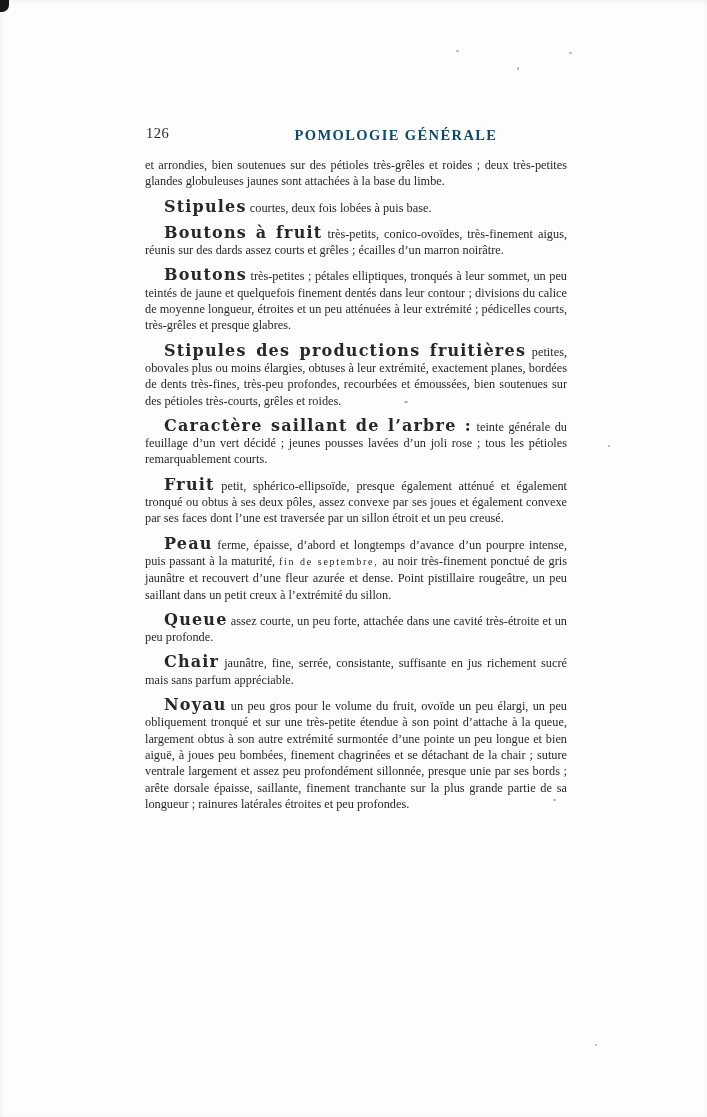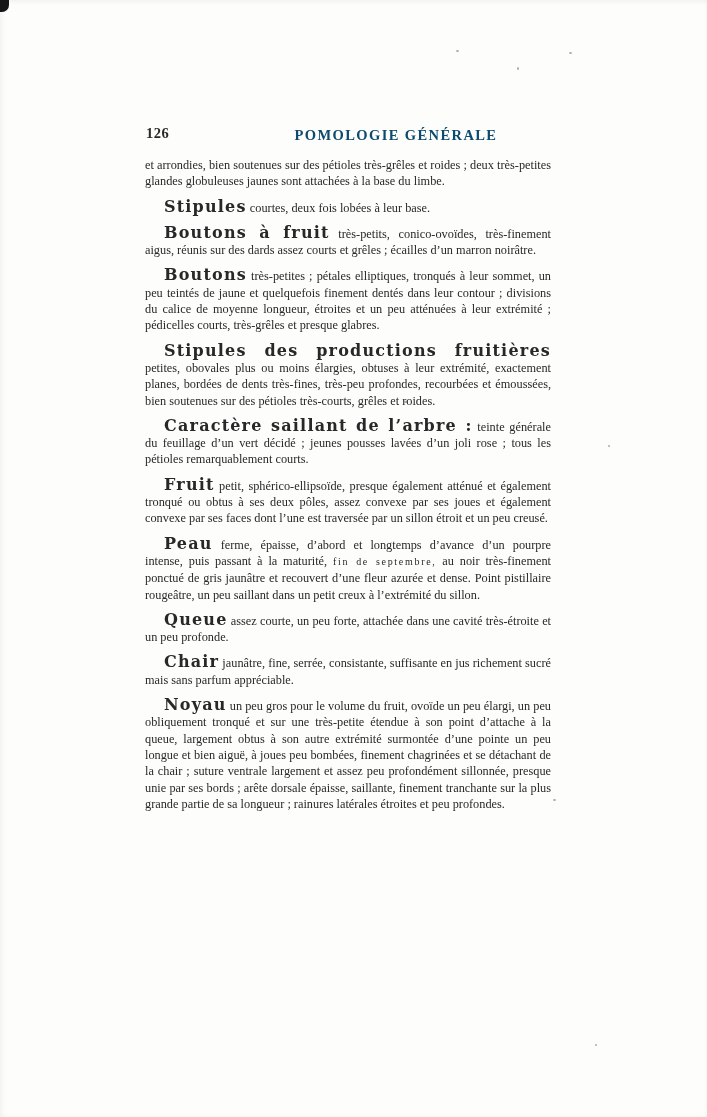--- a/index.html
+++ b/index.html
@@ -23,41 +23,41 @@
     border-bottom-right-radius:7px;
   }
   .speck {
     position:absolute;
     background:#6a6a6a;
     border-radius:50%;
     opacity:0.55;
   }
   .folio {
     position:absolute; left:146px; top:125px;
-    font-size:14.5px; font-weight:700;
+    font-size:14.5px; font-weight:400;
     letter-spacing:0.5px;
     color:#2a2a2a;
   }
   .head-title {
     position:absolute; left:396px; top:127px;
     transform:translateX(-50%);
     font-size:14.5px; font-weight:700;
     letter-spacing:1.4px;
     white-space:nowrap;
     color:#0c4a6e;
   }
   .text-block {
     position:absolute; left:145px; top:157px;
     width:422px;
     text-align:justify;
     font-size:12.3px;
     line-height:16.3px;
     color:#282828;
   }
-  .para { margin:0 16px 9px 0; }
+  .para { margin:0 0 9px 0; }
   .para.indent { text-indent:19px; }
   .seg-lead {
     font-family:"DejaVu Serif", serif;
     font-weight:700;
     font-size:16px;
     letter-spacing:1.2px;
   }
   .seg-spaced {
     letter-spacing:1.7px;
     font-size:10px;
@@ -77,21 +77,21 @@
   <div class="speck" style="left:553px; top:799px; width:3px; height:2px;"></div>
   <div class="speck" style="left:595px; top:1044px; width:2px; height:2px;"></div>
 
   <header>
     <span class="folio">126</span>
     <span class="head-title">POMOLOGIE GÉNÉRALE</span>
   </header>
 
   <main class="text-block">
       <p class="para"><span class="seg-normal">et arrondies, bien soutenues sur des pétioles très-grêles et roides ; deux très-petites glandes globuleuses jaunes sont attachées à la base du limbe.</span></p>
-      <p class="para indent"><span class="seg-lead">Stipules</span><span class="seg-normal"> courtes, deux fois lobées à leur base.</span></p>
+      <p class="para indent"><span class="seg-lead">Stipules</span><span class="seg-normal"> courtes, deux fois lobées à puis base.</span></p>
       <p class="para indent"><span class="seg-lead">Boutons à fruit</span><span class="seg-normal"> très-petits, conico-ovoïdes, très-finement aigus, réunis sur des dards assez courts et grêles ; écailles d’un marron noirâtre.</span></p>
       <p class="para indent"><span class="seg-lead">Boutons</span><span class="seg-normal"> très-petites ; pétales elliptiques, tronqués à leur sommet, un peu teintés de jaune et quelquefois finement dentés dans leur contour ; divisions du calice de moyenne longueur, étroites et un peu atténuées à leur extrémité ; pédicelles courts, très-grêles et presque glabres.</span></p>
       <p class="para indent"><span class="seg-lead">Stipules des productions fruitières</span><span class="seg-normal"> petites, obovales plus ou moins élargies, obtuses à leur extrémité, exactement planes, bordées de dents très-fines, très-peu profondes, recourbées et émoussées, bien soutenues sur des pétioles très-courts, grêles et roides.</span></p>
       <p class="para indent"><span class="seg-lead">Caractère saillant de l’arbre :</span><span class="seg-normal"> teinte générale du feuillage d’un vert décidé ; jeunes pousses lavées d’un joli rose ; tous les pétioles remarquablement courts.</span></p>
       <p class="para indent"><span class="seg-lead">Fruit</span><span class="seg-normal"> petit, sphérico-ellipsoïde, presque également atténué et également tronqué ou obtus à ses deux pôles, assez convexe par ses joues et également convexe par ses faces dont l’une est traversée par un sillon étroit et un peu creusé.</span></p>
       <p class="para indent"><span class="seg-lead">Peau</span><span class="seg-normal"> ferme, épaisse, d’abord et longtemps d’avance d’un pourpre intense, puis passant à la maturité, </span><span class="seg-spaced">fin de septembre,</span><span class="seg-normal"> au noir très-finement ponctué de gris jaunâtre et recouvert d’une fleur azurée et dense. Point pistillaire rougeâtre, un peu saillant dans un petit creux à l’extrémité du sillon.</span></p>
       <p class="para indent"><span class="seg-lead">Queue</span><span class="seg-normal"> assez courte, un peu forte, attachée dans une cavité très-étroite et un peu profonde.</span></p>
       <p class="para indent"><span class="seg-lead">Chair</span><span class="seg-normal"> jaunâtre, fine, serrée, consistante, suffisante en jus richement sucré mais sans parfum appréciable.</span></p>
       <p class="para indent"><span class="seg-lead">Noyau</span><span class="seg-normal"> un peu gros pour le volume du fruit, ovoïde un peu élargi, un peu obliquement tronqué et sur une très-petite étendue à son point d’attache à la queue, largement obtus à son autre extrémité surmontée d’une pointe un peu longue et bien aiguë, à joues peu bombées, finement chagrinées et se détachant de la chair ; suture ventrale largement et assez peu profondément sillonnée, presque unie par ses bords ; arête dorsale épaisse, saillante, finement tranchante sur la plus grande partie de sa longueur ; rainures latérales étroites et peu profondes.</span></p>
     </main>

